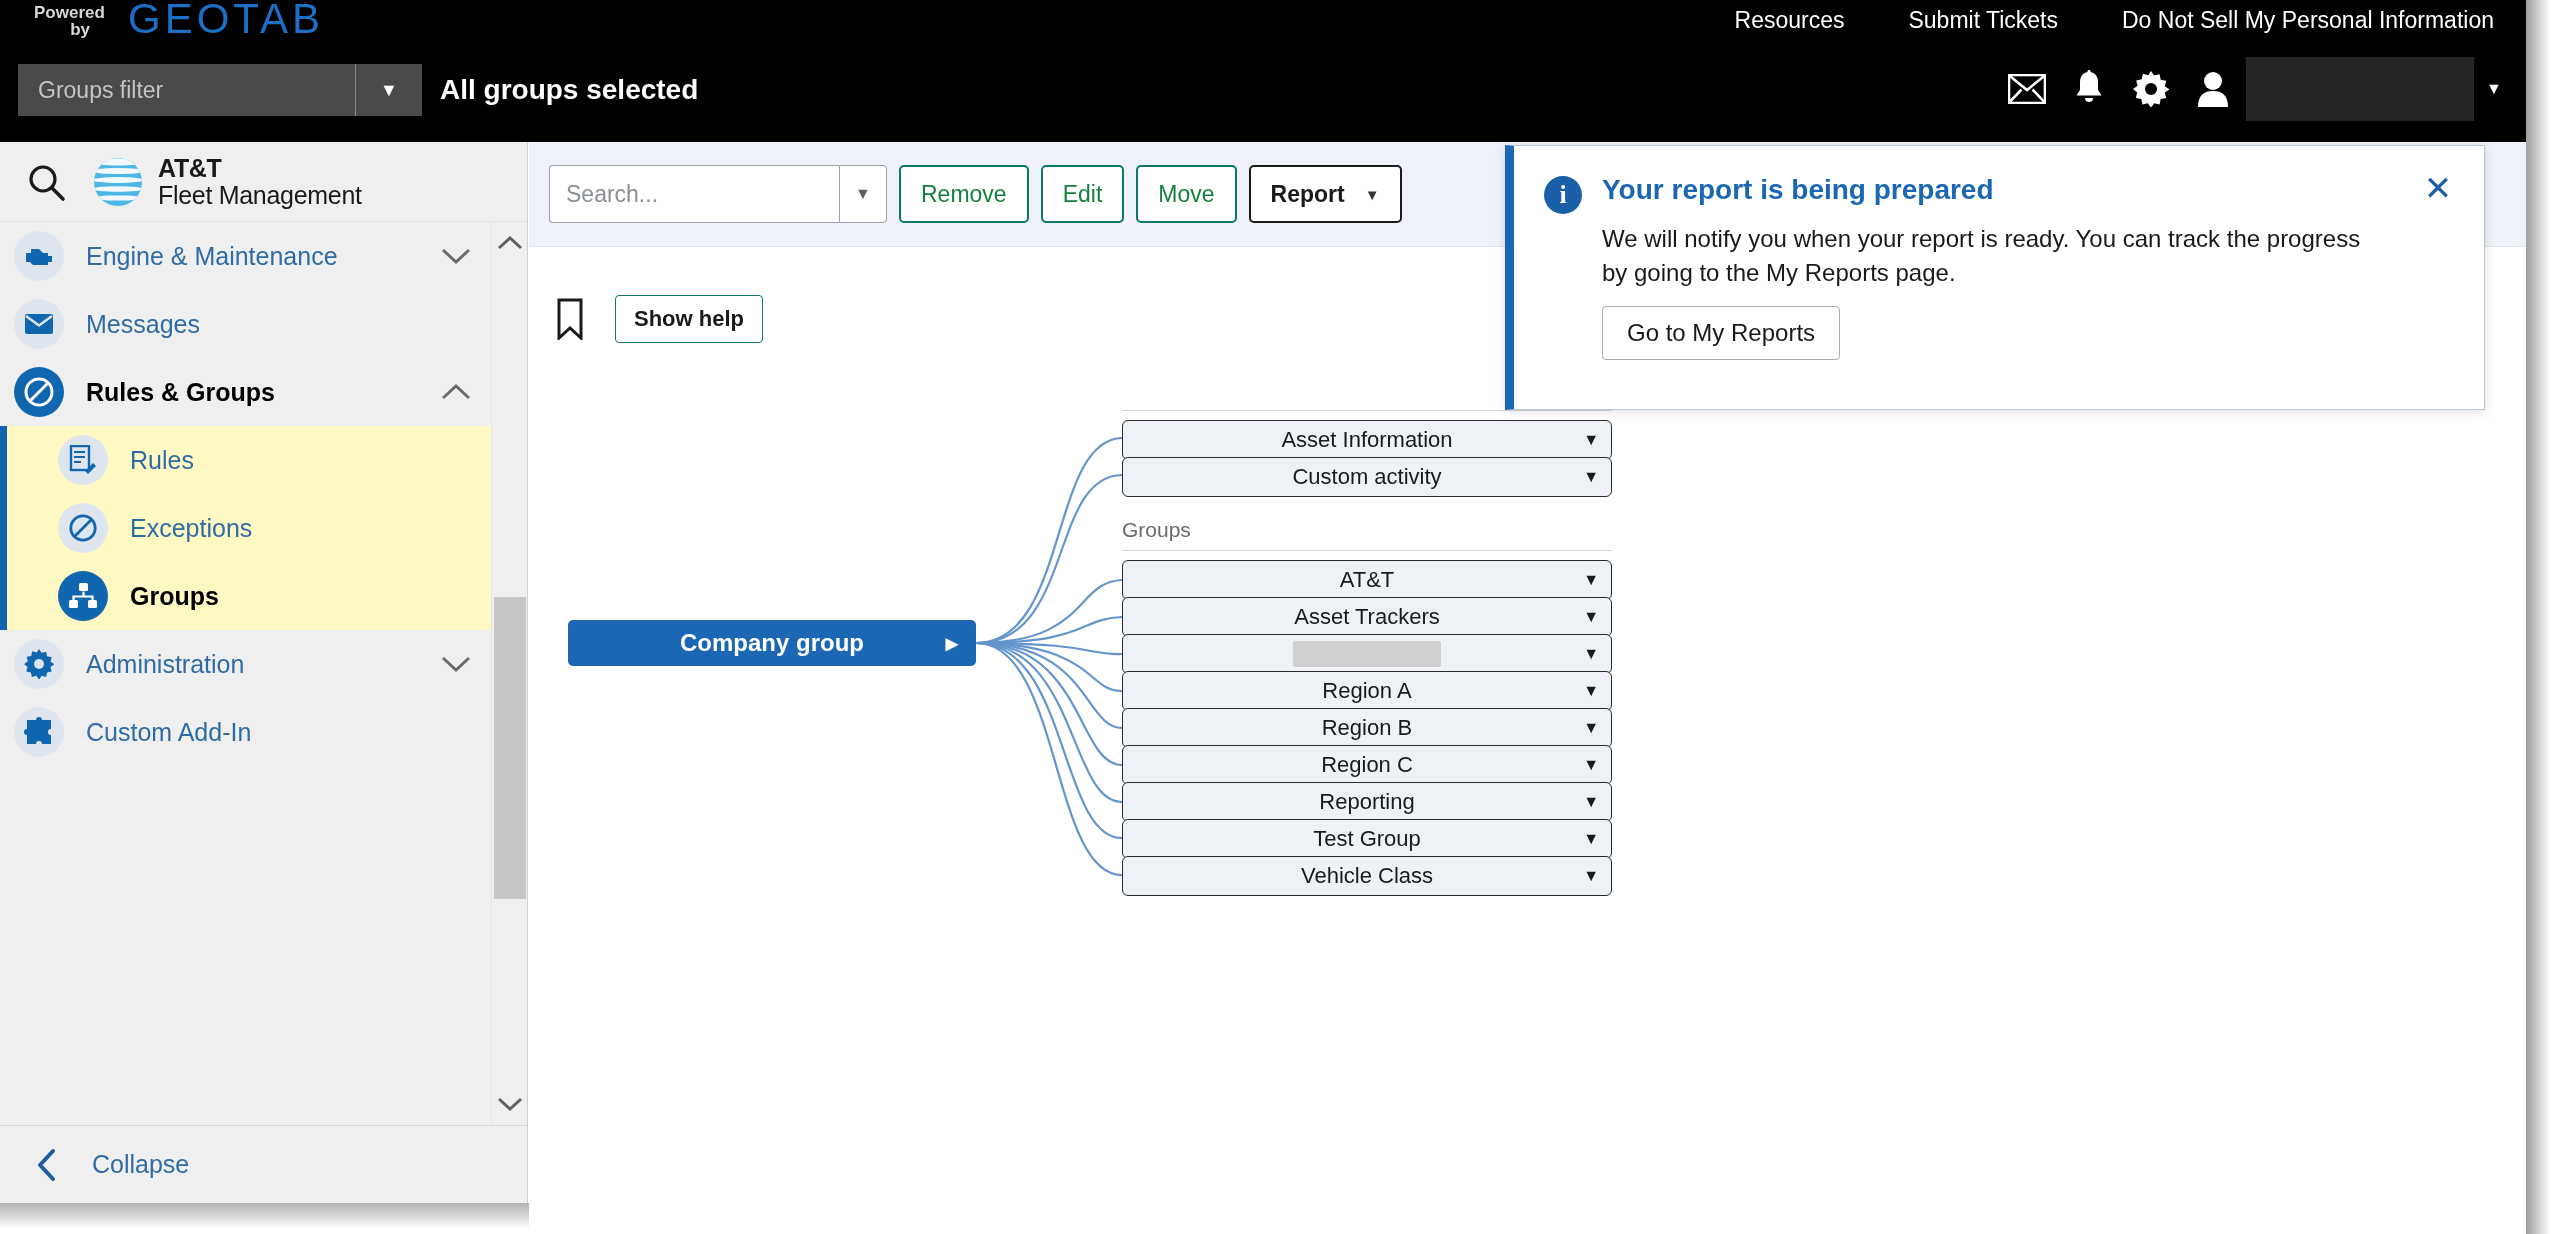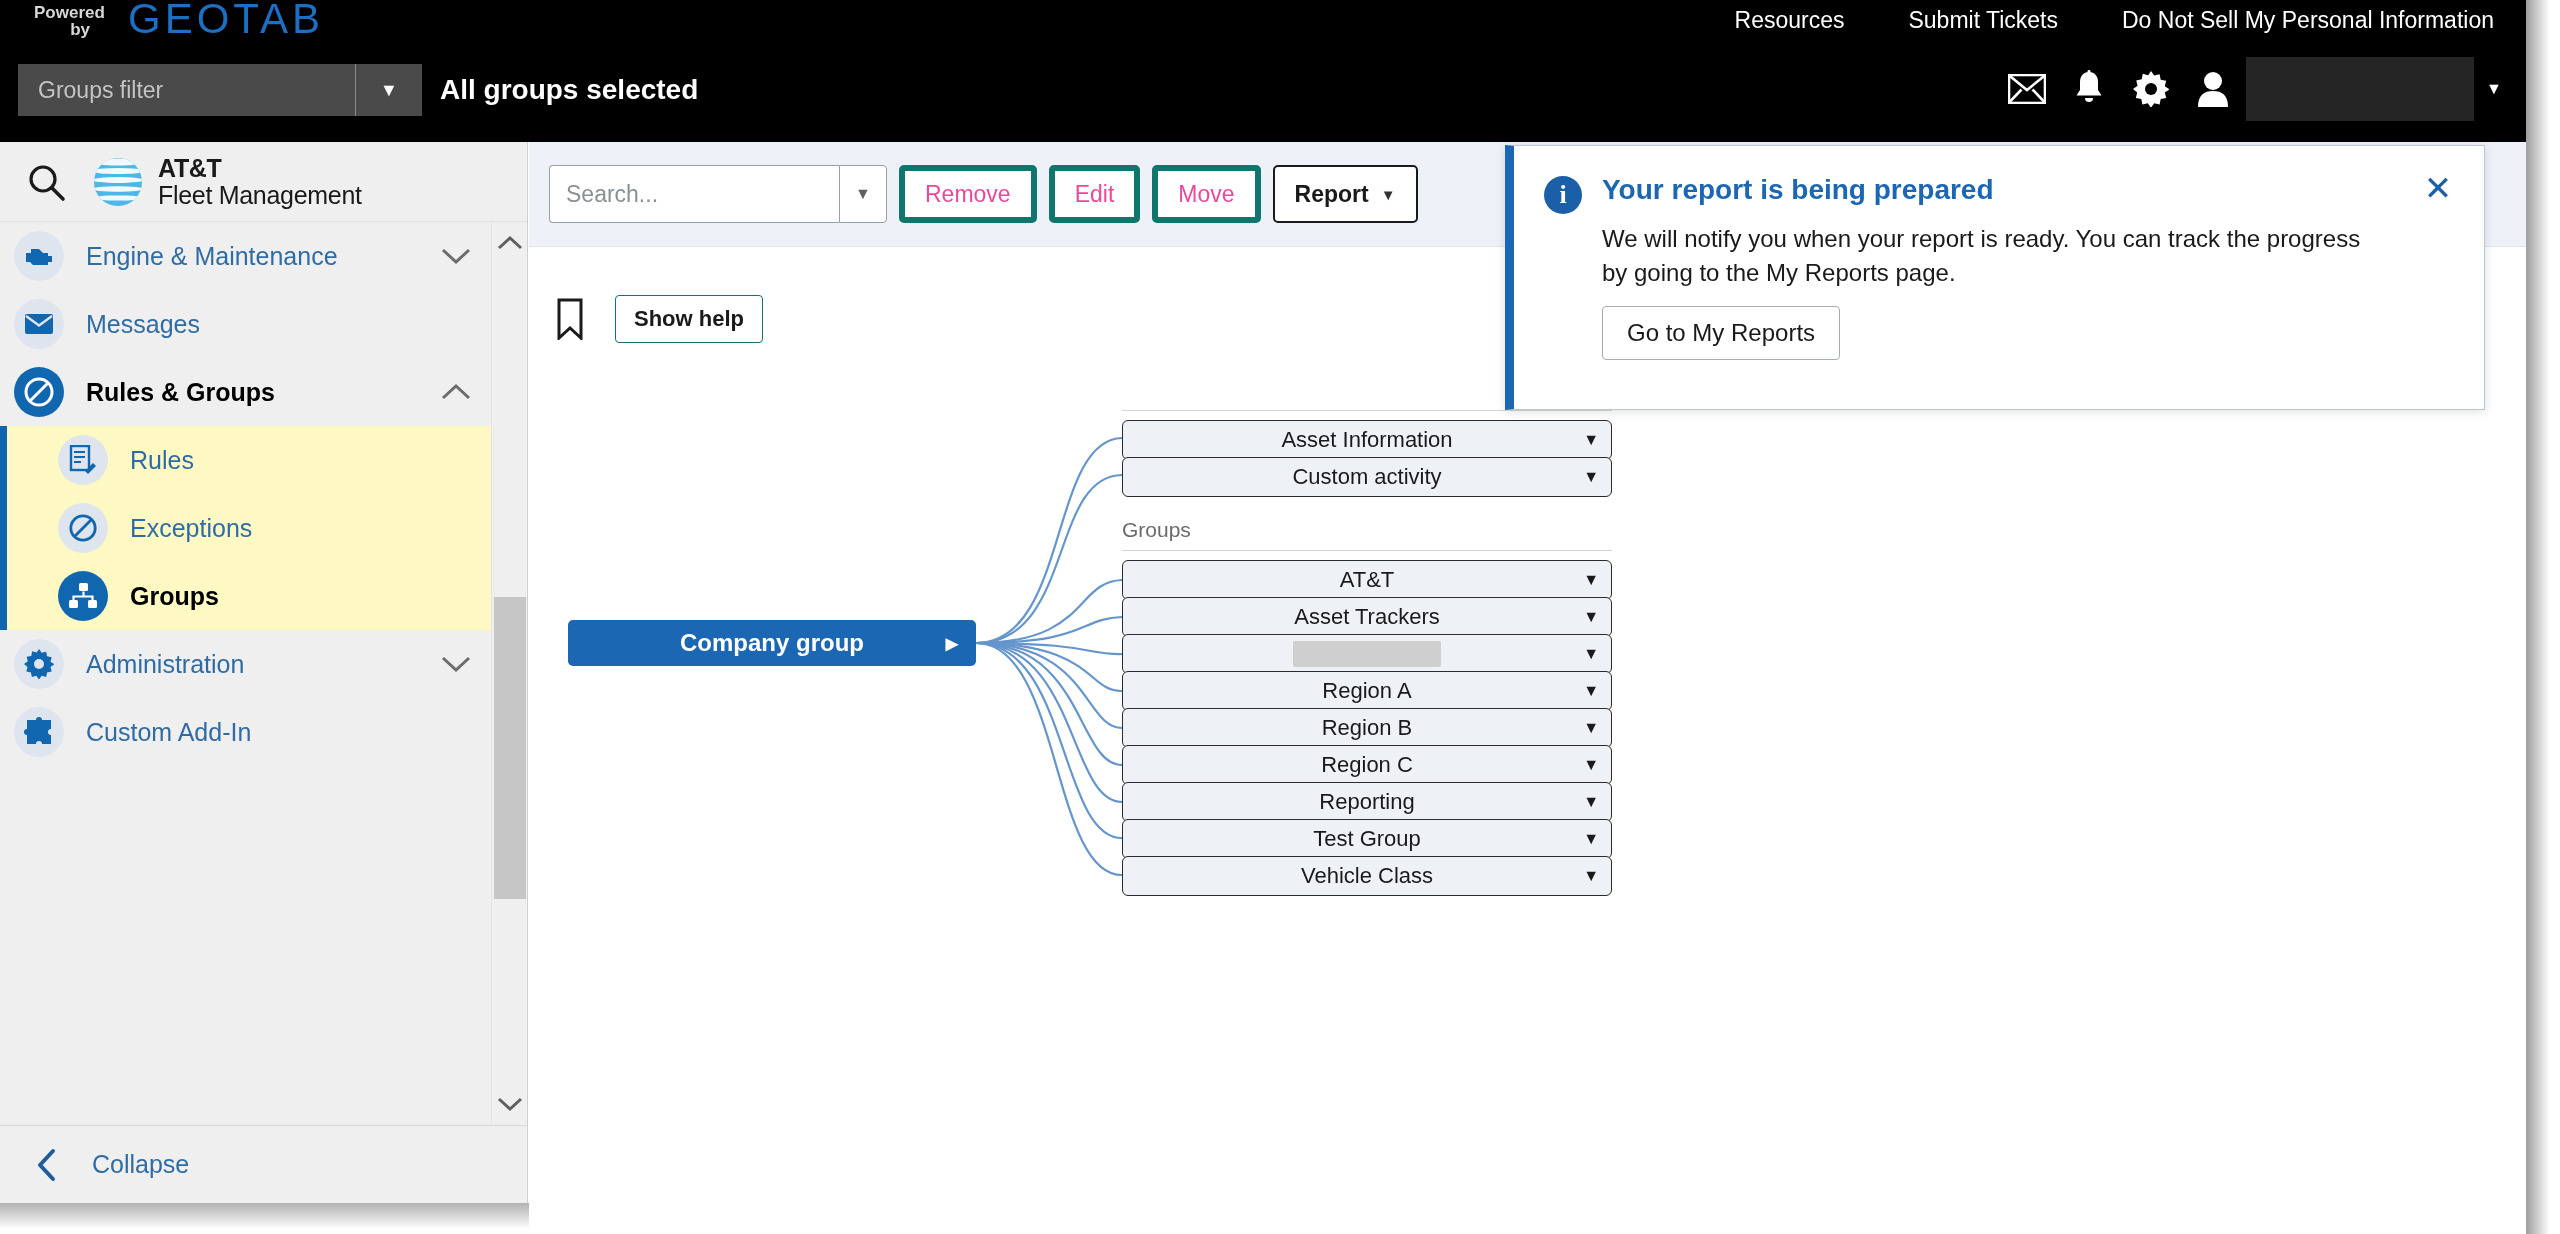--- a/index.html
+++ b/index.html
@@ -236,29 +236,29 @@
     border: 1px solid #9aa0a6;
     border-radius: 0 4px 4px 0;
     display:flex; align-items:center; justify-content:center;
     color:#5f5f5f; font-size: 16px;
   }
   .tbtn {
     height: 58px;
     min-width: 80px;
     padding: 0 20px;
     background:#ffffff;
-    border:6px solid #0f766e;
+    border:2px solid #0f766e;
     border-radius: 5px;
     display:flex; align-items:center; justify-content:center;
-    font-size: 23px; color: #ec4899;
+    font-size: 23px; color: #15803d;
   }
   .tbtn.primary {
     border: 2px solid #1a1a1a;
     color: #1a1a1a; font-weight: 700;
-    gap: 12px;
+    gap: 20px;
   }
   .tbtn.primary .cv { font-size: 15px; color:#333; }
 
   .page-head {
     position: relative;
     display: flex; align-items: center;
     padding: 48px 0 0 24px;
     gap: 16px;
   }
   .page-title {

